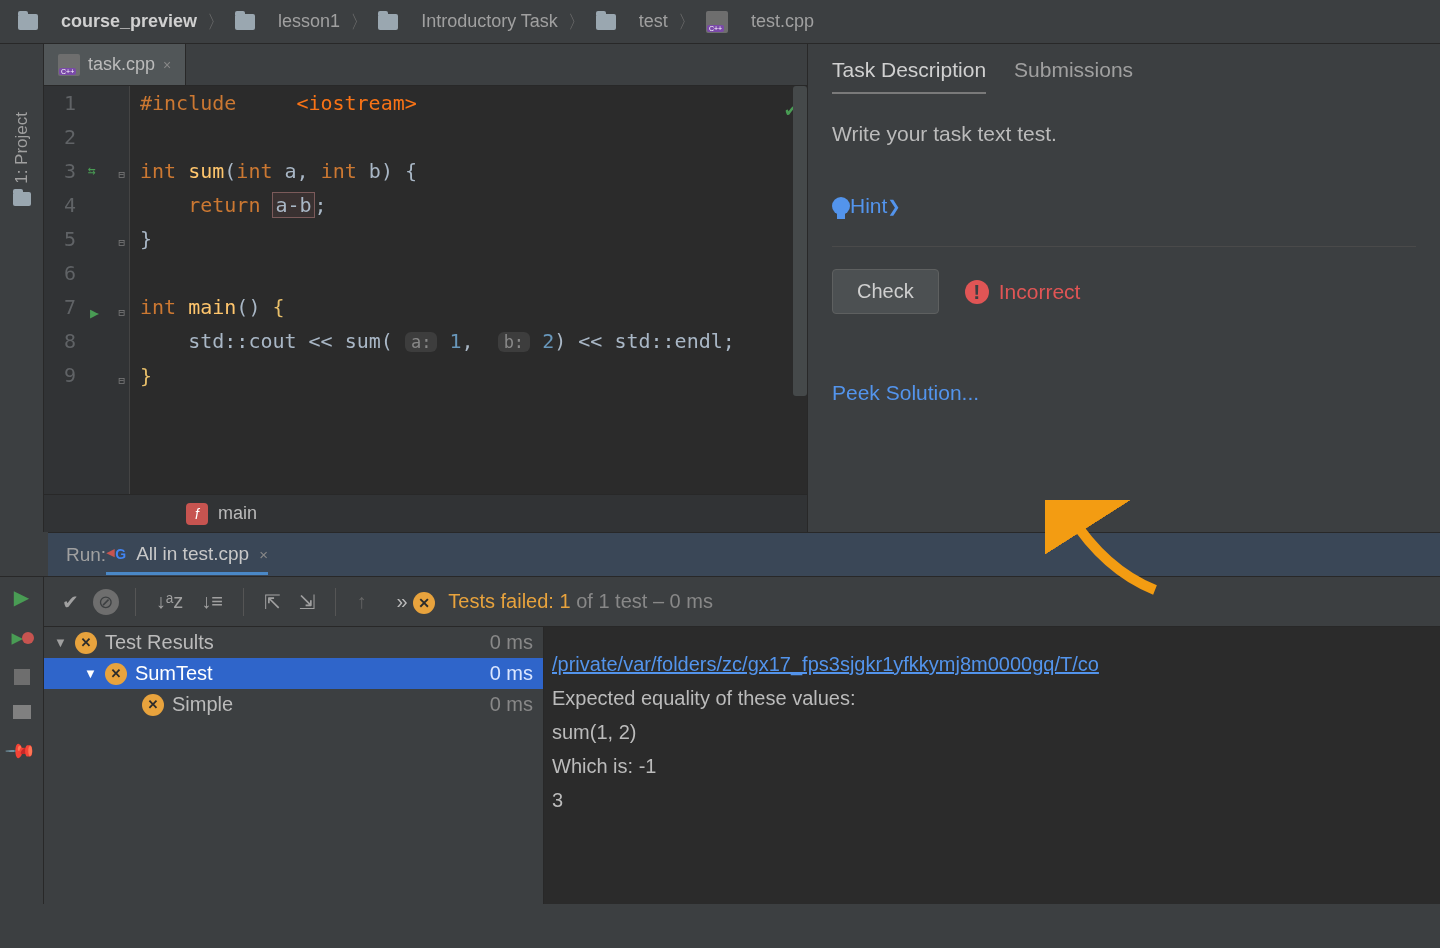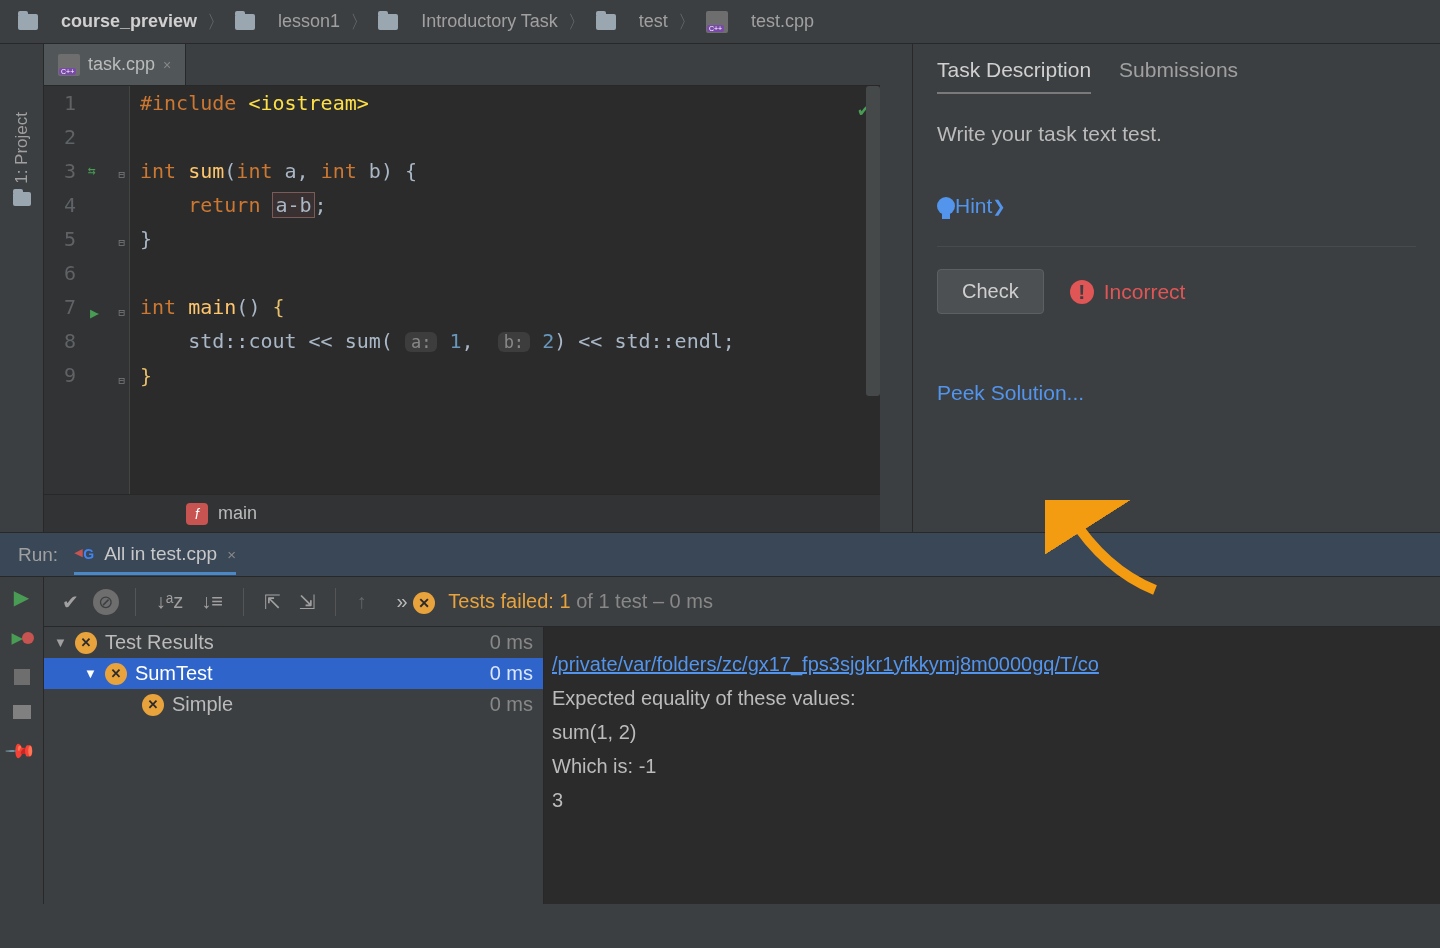--- a/index.html
+++ b/index.html
@@ -156,21 +156,21 @@
 }
 .code-area {
   flex: 1;
   padding-left: 10px;
   position: relative;
   background: #2b2b2b;
 }
 .code-line { white-space: pre; }
 .kw { color: #cc7832; }
 .inc { color: #cc7832; }
-.incv { color: #fde047; }
+.incv { color: #f97316; margin-left: 48px; }
 .ident { color: #a9b7c6; }
 .param { color: #a9b7c6; }
 .bracey { color: #e8bf6a; }
 .sel-box { border: 1px solid #7b5a5a; padding: 0 2px; background: rgba(120,80,80,0.18);}
 .hint-param { color: #888; background: #3d3d3d; padding: 0 6px; border-radius: 6px; font-size: 17px; }
 .check-mark {
   position: absolute;
   right: 10px;
   top: 6px;
   color: #499c54;
@@ -202,27 +202,26 @@
   display: flex;
   align-items: center;
   justify-content: center;
   color: #fff;
   font-size: 14px;
   font-style: italic;
 }
 
 
 .task-panel {
-  width: 528px;
+  width: 633px;
   background: #3c3f41;
   border-left: 1px solid #282828;
   display: flex;
   flex-direction: column;
   padding: 0;
-  margin-left: 32px;
 }
 .task-tabs {
   display: flex;
   gap: 28px;
   padding: 14px 24px 0 24px;
 }
 .task-tab {
   color: #a0a0a0;
   padding-bottom: 10px;
   font-size: 21px;
@@ -297,24 +296,25 @@
   font-size: 21px;
 }
 
 
 .run-header {
   height: 44px;
   background: #3a4757;
   display: flex;
   align-items: center;
   padding: 0 18px;
-  gap: 16px;
+  gap: 0;
   color: #a8b2bd;
   font-size: 19px;
   border-top: 1px solid #282828;
+  margin-left: 48px;
 }
 .run-header .run-label { color: #a0a0a0; }
 .run-target {
   display: flex;
   align-items: center;
   gap: 10px;
   border-bottom: 3px solid #4a88c7;
   padding-bottom: 7px;
   margin-top: 9px;
   color: #c8c8c8;

